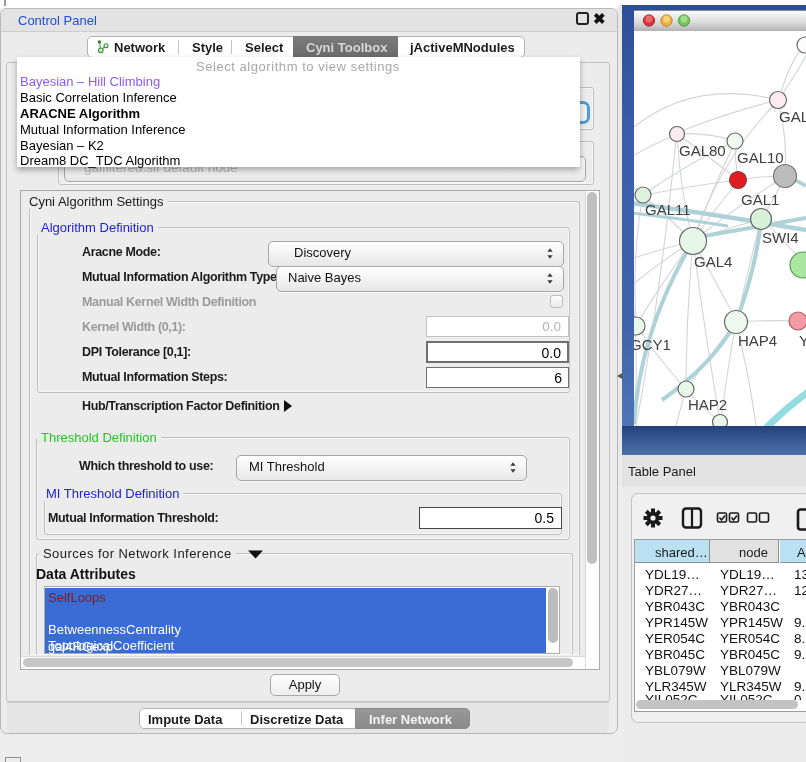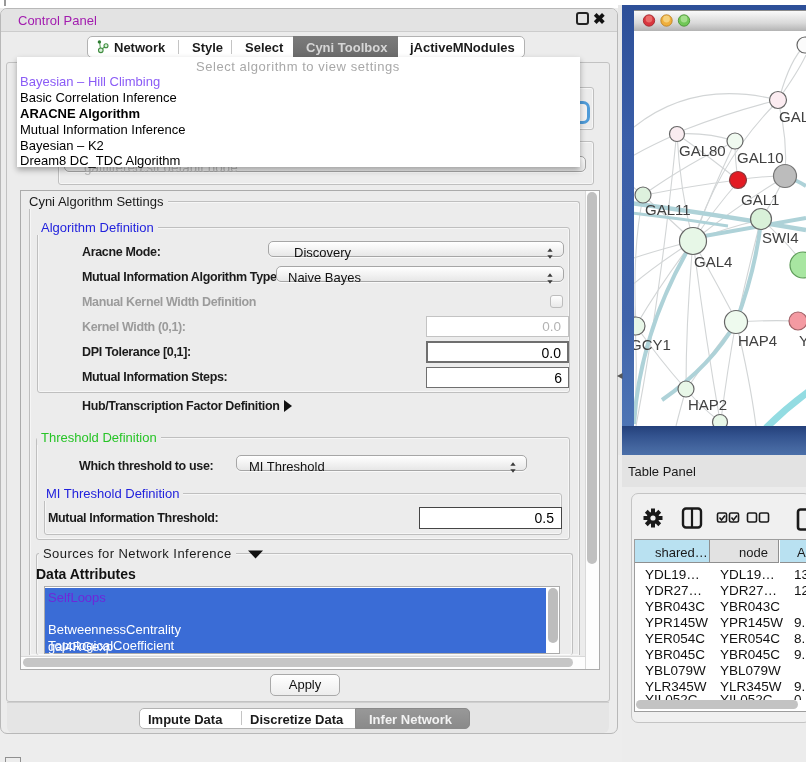--- a/index.html
+++ b/index.html
@@ -3,21 +3,21 @@
 <meta charset="utf-8">
 <style>
 * { margin:0; padding:0; box-sizing:border-box; }
 html,body { width:806px; height:762px; overflow:hidden; }
 body { font-family:"Liberation Sans", sans-serif; background:#ededed; }
 #root { position:relative; width:806px; height:762px; }
 .abs { position:absolute; }
 .lbl { font-size:12.5px; font-weight:bold; color:#1b1b1b; white-space:nowrap; letter-spacing:-0.35px; }
 .lblgray { font-size:12.5px; font-weight:bold; color:#9b9b9b; white-space:nowrap; letter-spacing:-0.35px; }
 .tab { font-size:13px; font-weight:bold; color:#1b1b1b; white-space:nowrap; }
-.combo { position:absolute; height:16px; border:1px solid #a6a6a6; border-radius:5px;
+.combo { position:absolute; height:26px; border:1px solid #a6a6a6; border-radius:5px;
   background:linear-gradient(#ffffff, #f2f2f2 55%, #e7e7e7); box-shadow:0 1px 0 rgba(255,255,255,.7); }
 .combo .ctext { position:absolute; left:16px; top:3px; font-size:13px; color:#111; }
 .spin { position:absolute; right:9px; top:4.5px; width:8px; height:13px; }
 .field { position:absolute; background:#fff; font-size:13px; text-align:right; }
 .gbox { position:absolute; border:1px solid #bfbfbf; border-radius:3px; box-shadow:inset 0 0 0 1px rgba(255,255,255,.55); }
 .gtitle { position:absolute; background:#ececec; padding:0 4px; font-size:13px; white-space:nowrap; }
 </style>
 </head>
 <body>
 <div id="root">
@@ -203,21 +203,21 @@
     <div style="position:absolute;left:11px;top:129px;">YIL052C</div>
       <div style="position:absolute;left:86px;top:129px;">YIL052C</div>
       <div style="position:absolute;left:160px;top:129px;">0.</div>
   </div>
 
   <div class="abs" style="left:636px;top:700px;width:162px;height:9px;border-radius:5px;background:#c3c3c3;"></div>
 
   <div class="abs" style="left:0;top:8px;width:618px;height:726px;background:#ececec;border:1px solid #b8b8b8;border-radius:7px;"></div>
 
   <div class="abs" style="left:1px;top:9px;width:616px;height:23px;background:#e3e3e3;border-radius:6px 6px 0 0;border-bottom:1px solid #cccccc;"></div>
-  <div class="abs" style="left:18px;top:13px;font-size:13px;color:#a21caf;">Control Panel</div>
+  <div class="abs" style="left:18px;top:13px;font-size:13px;color:#1d4ed8;">Control Panel</div>
   <div class="abs" style="left:576px;top:12px;width:13px;height:13px;border:2px solid #222;border-radius:3px;background:transparent;"></div>
   <div class="abs" style="left:593px;top:10px;font-size:15px;font-weight:bold;color:#111;">✖</div>
 
   <div class="abs" style="left:6px;top:62px;width:604px;height:640px;background:#ececec;border:1px solid #c2c2c2;border-radius:3px;"></div>
 
   <div class="gbox" style="left:58px;top:87px;width:536px;height:43px;"></div>
   <div class="abs" style="left:565px;top:101px;width:25px;height:23px;border:3px solid #4f9bd8;border-radius:7px;background:#f3f3f3;"></div>
   <div class="gbox" style="left:58px;top:141px;width:536px;height:44px;"></div>
   <div class="combo" style="left:64px;top:156px;width:522px;"></div>
   <div class="abs" style="left:84px;top:160px;font-size:13.5px;color:#b9b9b9;">galfiltered.sif default node</div>
@@ -317,21 +317,21 @@
   <div class="gbox" style="left:36px;top:553px;width:537px;height:102px;border-bottom:none;"></div>
   <div class="gtitle" style="left:39px;top:546px;color:#1b1b1b;letter-spacing:0.45px;">Sources for Network Inference</div>
   <svg class="abs" style="left:248px;top:550px;" width="15" height="9">
       <path d="M0 0.5 L15 0.5 L7.5 8.5 Z" fill="#111"></path>
     </svg>
 
   <div class="abs" style="left:36px;top:566px;font-size:14px;font-weight:bold;color:#111;white-space:nowrap;">Data Attributes</div>
 
   <div class="abs" style="left:44px;top:586px;width:516px;height:68px;background:#fff;border:1px solid #ababab;"></div>
   <div class="abs" style="left:45px;top:588px;width:501px;height:65px;background:#3a6cd6;"></div>
-  <div class="abs" style="left:48px;top:590px;font-size:13px;color:#6d28d9;">SelfLoops</div>
+  <div class="abs" style="left:48px;top:590px;font-size:13px;color:#7f1d1d;">SelfLoops</div>
   <div class="abs" style="left:48px;top:606px;font-size:13px;color:#fff;margin-top:32px;">TopologicalCoefficient</div>
   <div class="abs" style="left:48px;top:622px;font-size:13px;color:#fff;">BetweennessCentrality</div>
   <div class="abs" style="left:48px;top:639px;font-size:13px;color:#fff;">gal4RGexp</div>
   <div class="abs" style="left:548px;top:588px;width:10px;height:55px;border-radius:5px;background:#bdbdbd;"></div>
 
   <div class="abs" style="left:270px;top:674px;width:70px;height:22px;background:linear-gradient(#fff,#ededed);border:1px solid #a9a9a9;border-radius:5px;text-align:center;font-size:13px;color:#111;line-height:20px;">Apply</div>
 
   <div class="abs" style="left:7px;top:702px;width:602px;height:31px;background:#e5e5e5;border-top:1px solid #cfcfcf;border-radius:0 0 6px 6px;"></div>
   <div class="abs" style="left:139px;top:708px;width:331px;height:21px;background:#fff;border:1px solid #b2b2b2;border-radius:5px;"></div>
   <div class="abs" style="left:241px;top:711px;width:1px;height:14px;background:#c4c4c4;"></div>

